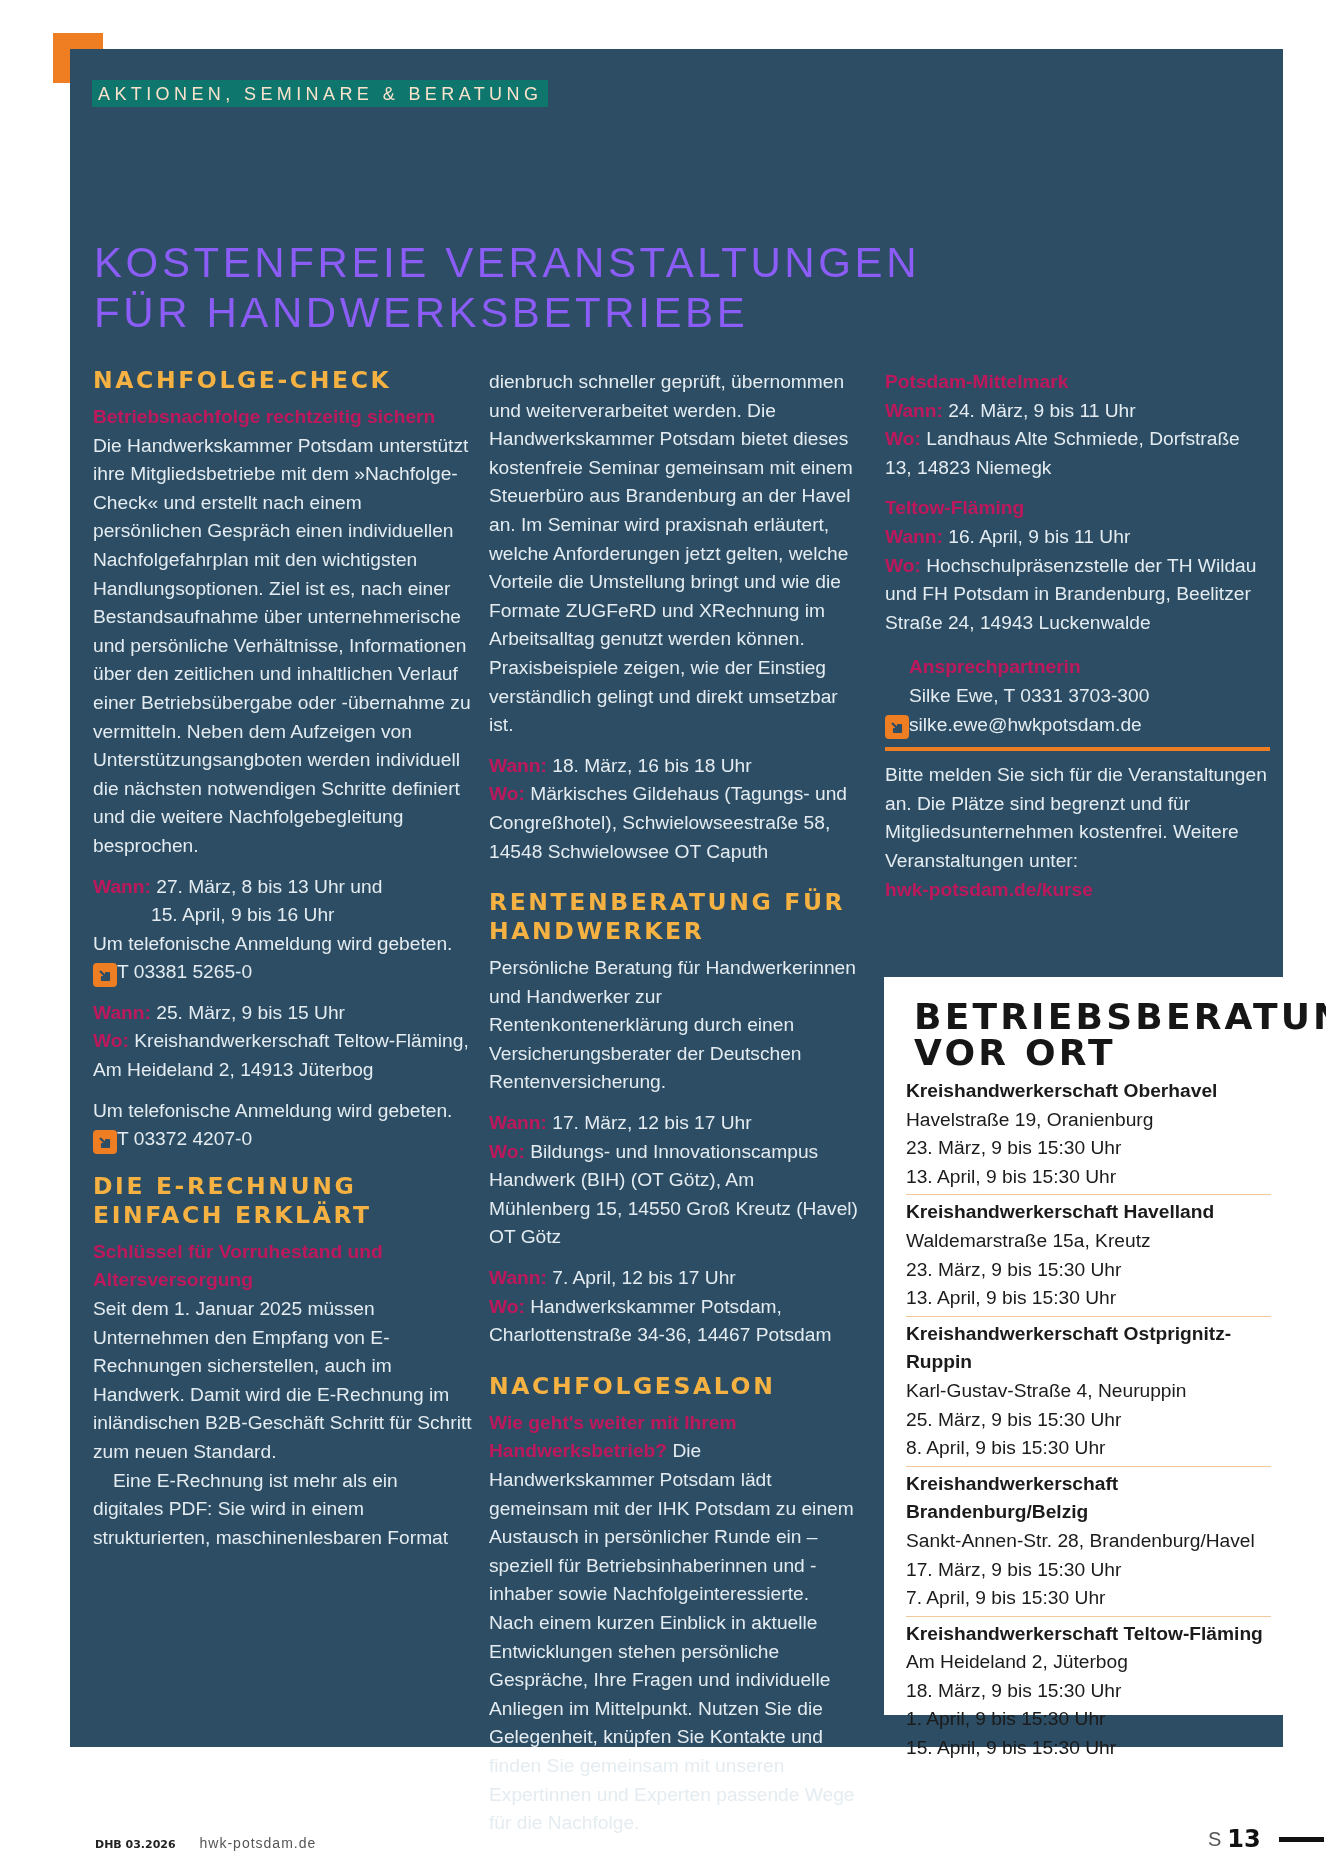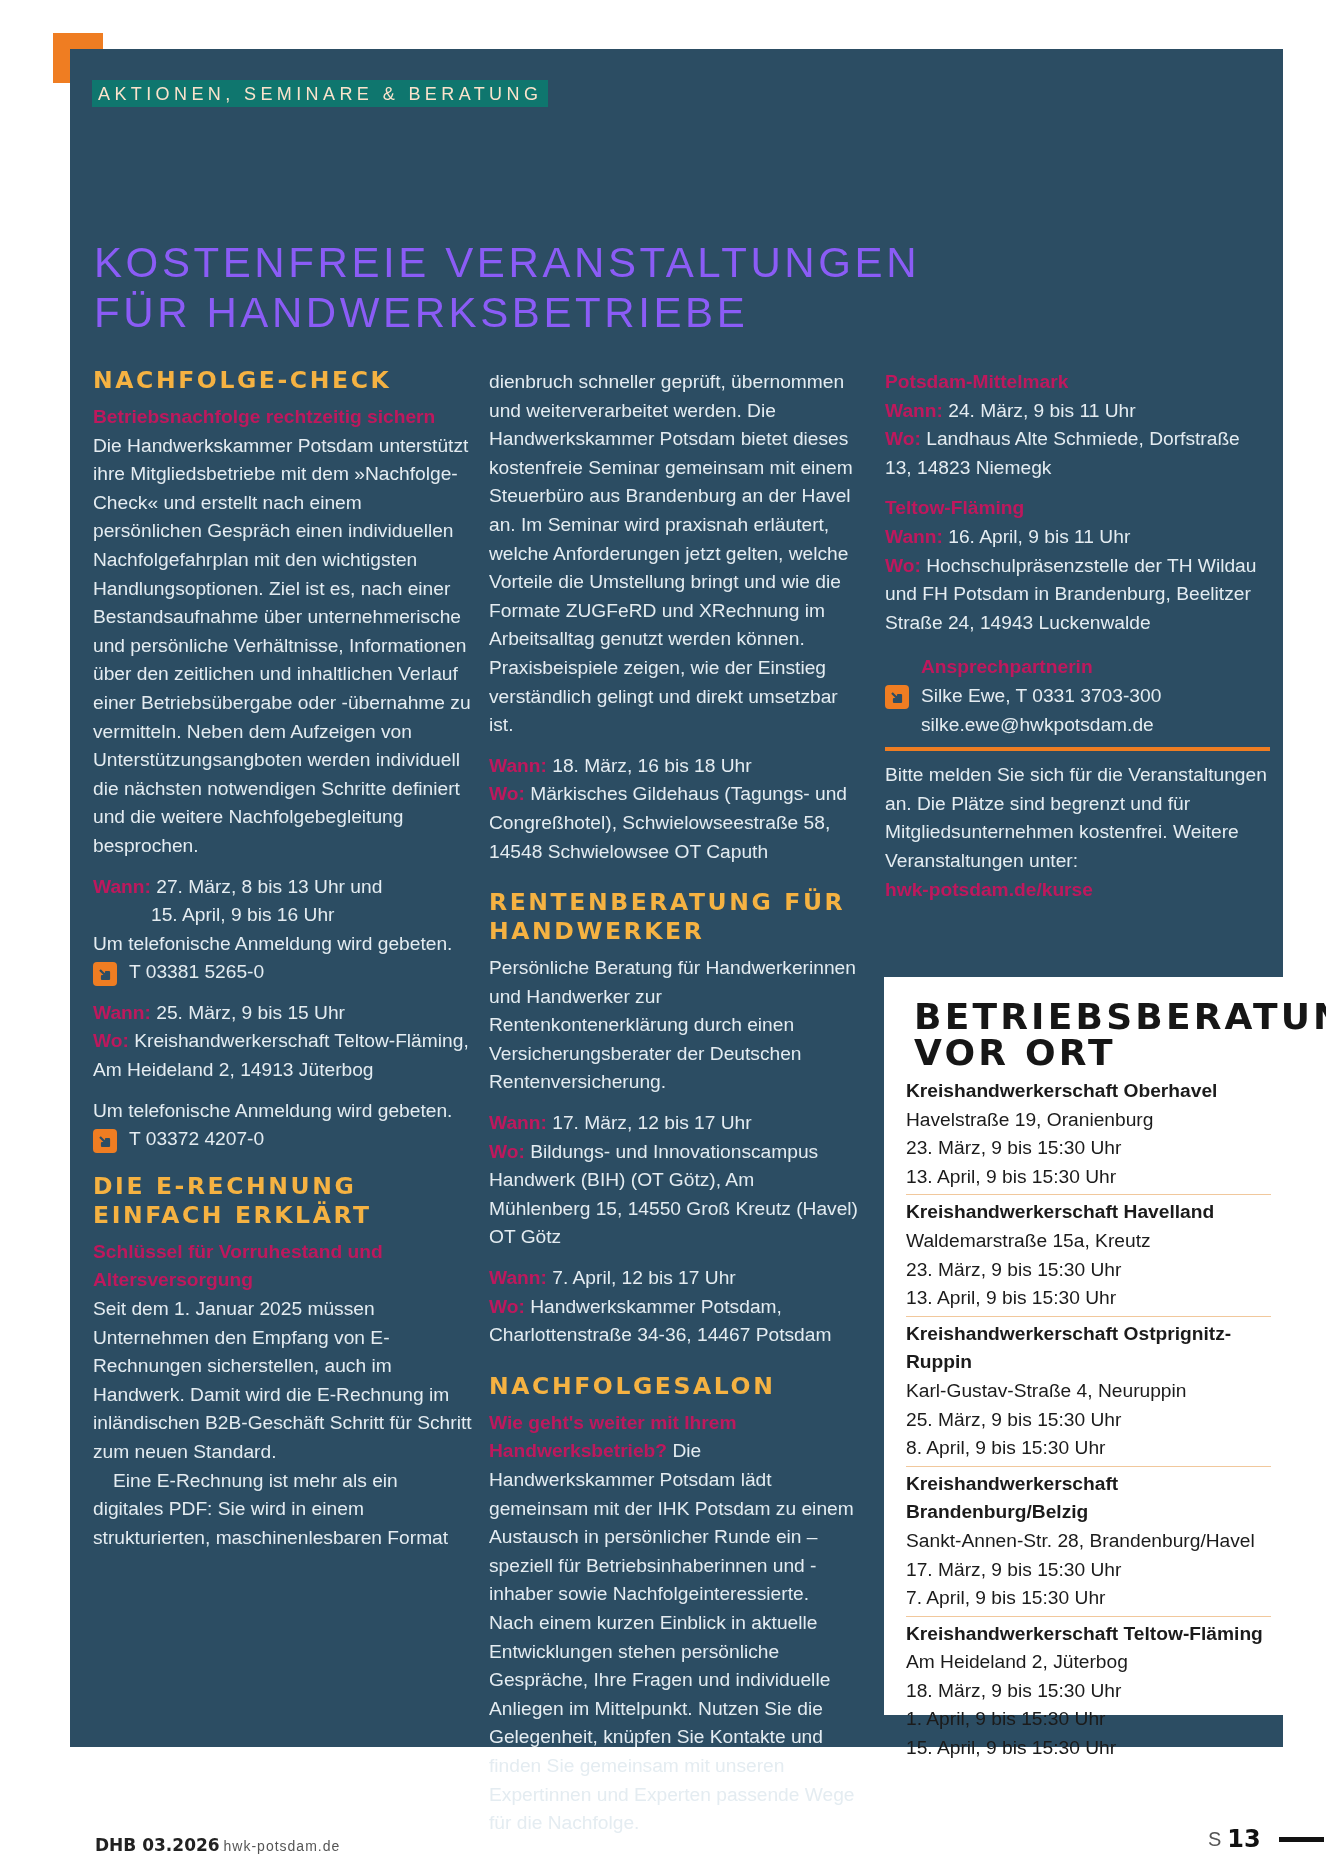--- a/index.html
+++ b/index.html
@@ -15,34 +15,34 @@
   .c1 { left:93px; top:366px; width:380px; }
   .c2 { left:489px; top:368px; width:370px; }
   .c3 { left:885px; top:368px; width:385px; }
   .h { color:#f5b242; font-weight:700; font-size:23.5px; letter-spacing:2.6px; line-height:29px;
        font-family:"DejaVu Sans", sans-serif; margin:0 0 8px 0; text-transform:uppercase; }
   .b { font-weight:700; color:#be185d; }
   p { margin:0 0 12px 0; }
   .tight { margin:0; }
   .indent1 { padding-left:58px; }
   .ind { text-indent:20px; }
-  .contact { display:flex; align-items:center; gap:12px; margin:0 0 12px 0; }
+  .contact { display:flex; align-items:flex-end; margin:0 0 12px 0; }
   .arrow-icon { width:24px; height:24px; background:#ef7d22; border-radius:4px; flex:0 0 24px;
                 display:flex; align-items:center; justify-content:center; margin-top:2px; }
   .arrow-icon svg { width:16px; height:16px; }
   .divider { height:4px; background:#ef7d22; margin:8px 0 10px 0; }
   .box { position:absolute; left:884px; top:977px; width:400px; height:738px; background:#ffffff; }
   .box .bh { position:absolute; left:22px; top:14px; color:#161616; font-family:"DejaVu Sans", sans-serif;
              font-weight:700; font-size:36px; letter-spacing:3.2px; line-height:36px; margin:8px; }
   .box .list { position:absolute; left:22px; top:100px; width:365px; color:#1b1b1b; font-size:19.2px; line-height:28.6px; }
   .kh { padding:0 0 3px 0; margin:0 0 3px 0; border-bottom:1.5px solid #f1c89c; }
   .kh:last-child { border-bottom:none; }
   .kh .n { font-weight:700; }
   .footer-left { position:absolute; left:95px; top:1835px; font-size:14px; color:#222; }
-  .footer-left .mag { font-weight:700; font-family:"DejaVu Sans", sans-serif; font-size:17px; margin-right:0;text-align:right; }
+  .footer-left .mag { font-weight:700; font-family:"DejaVu Sans", sans-serif; font-size:11px; margin-right:20px;text-align:right; }
   .footer-left .url { color:#555; letter-spacing:1px; }
   .footer-right { position:absolute; left:1208px; top:1825px; display:flex; align-items:center; gap:6px; color:#111; }
   .footer-right .s { font-size:20px; color:#555; }
   .footer-right .num { font-size:24px; font-weight:700; font-family:"DejaVu Sans", sans-serif; }
   .footer-right .bar { width:45px; height:5px; background:#111; margin-left:12px; }
 </style>
 </head>
 <body>
 
 <div class="corner"></div>

